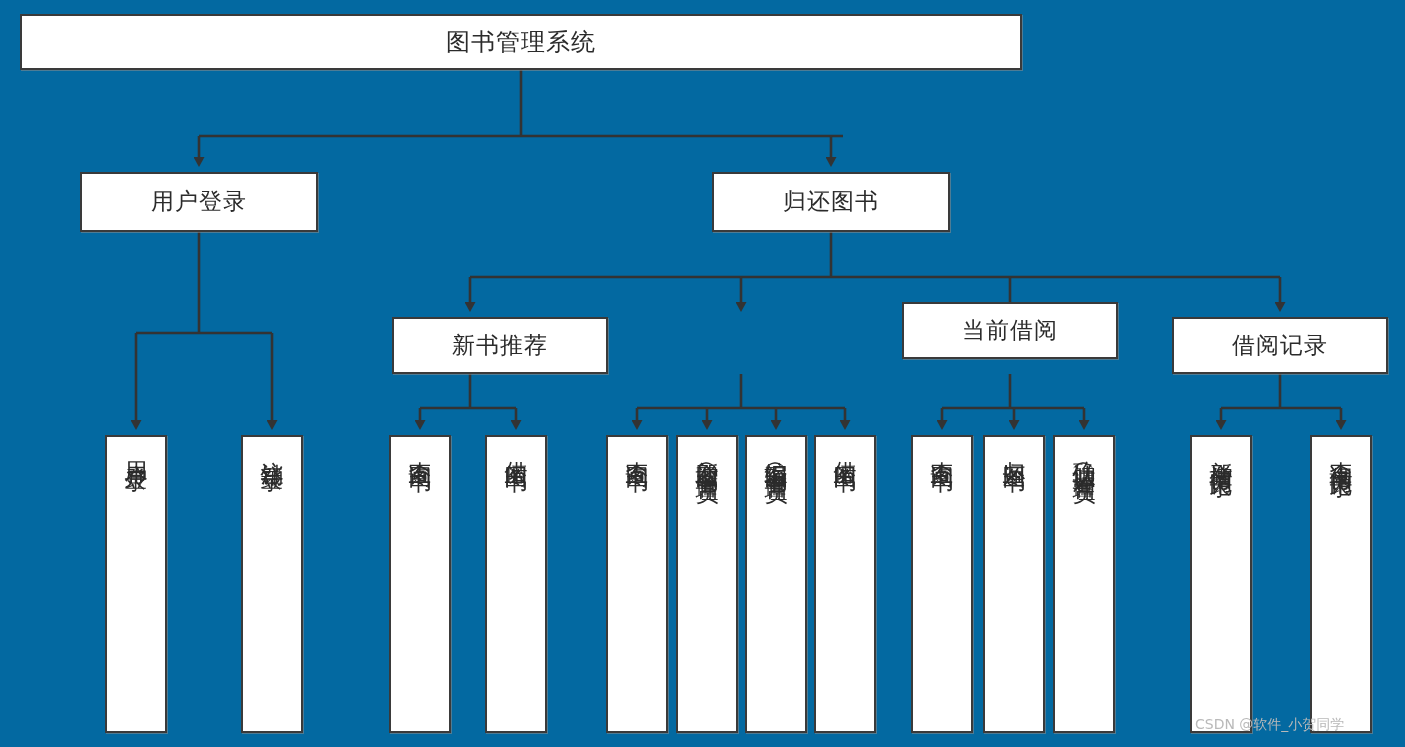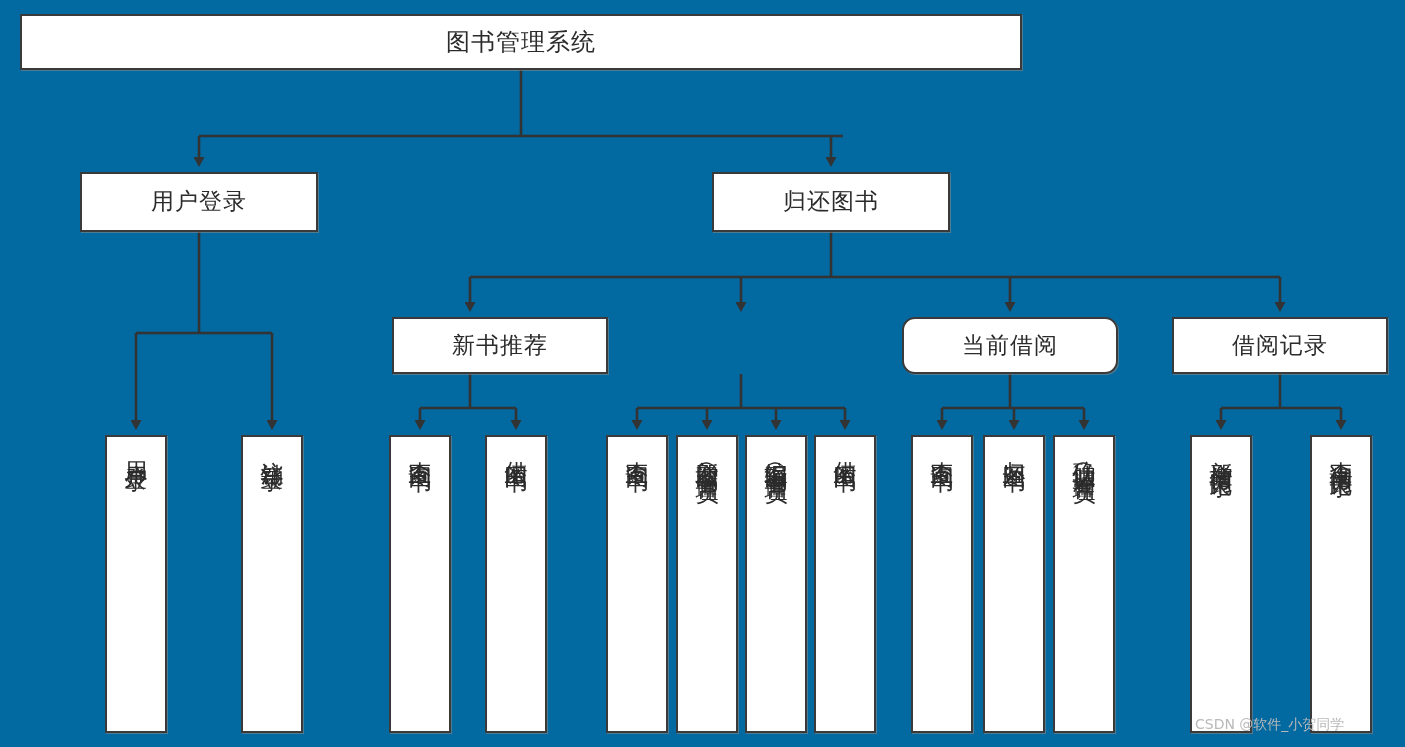--- a/index.html
+++ b/index.html
@@ -135,21 +135,21 @@
   <div class="node h" style="left:80px; top:172px; width:238px; height:60px;">
     <span class="label">用户登录</span>
   </div>
   <div class="node h" style="left:712px; top:172px; width:238px; height:60px;">
     <span class="label">归还图书</span>
   </div>
 
   <div class="node h" style="left:362px; top:317px; width:216px; height:57px;margin-left:30px;">
     <span class="label">新书推荐</span>
   </div>
-  <div class="node h" style="left:902px; top:317px; width:216px; height:57px;border-radius:13px;">
+  <div class="node h" style="left:902px; top:302px; width:216px; height:57px;">
     <span class="label">当前借阅</span>
   </div>
   <div class="node h" style="left:1172px; top:317px; width:216px; height:57px;">
     <span class="label">借阅记录</span>
   </div>
 
   <div class="node v" style="left:105px; top:435px; width:62px; height:298px;">
     <span class="label">用户登录</span>
   </div>
   <div class="node v" style="left:241px; top:435px; width:62px; height:298px;">

